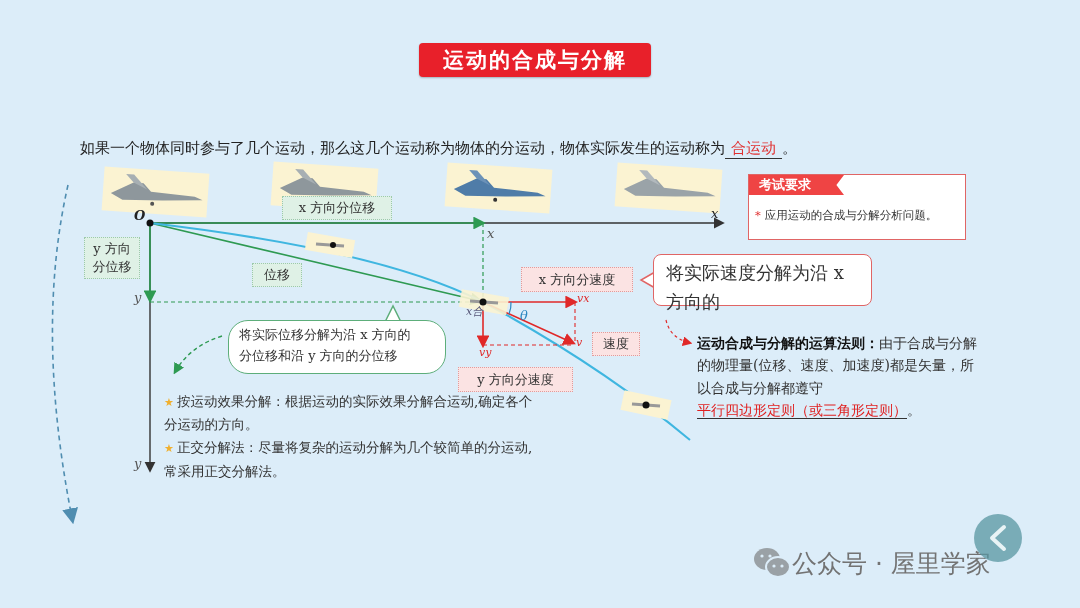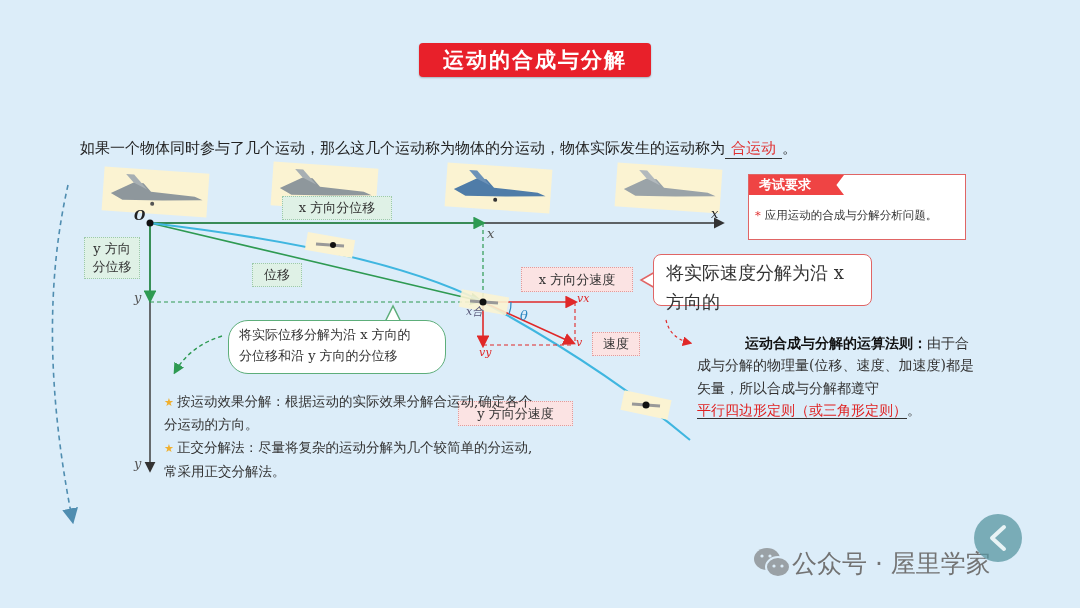--- a/index.html
+++ b/index.html
@@ -59,21 +59,21 @@
     font-size: 18px; line-height: 1.6; padding: 4px 12px; color: #333;
   }
   .bubble-green {
     left: 228px; top: 320px; width: 218px; height: 54px;
     background: #fff; border: 1.5px solid #5dae7a; border-radius: 20px;
     font-size: 13px; line-height: 1.6; padding: 4px 10px; color: #333;
   }
   .rule-block {
     left: 697px; top: 332px; width: 280px; font-size: 14px; line-height: 1.6; color: #333;
   }
-  .rule-block .rule-title { font-family: "DejaVu Sans", sans-serif; font-weight: bold; color: #111; margin-left: 48px; }
+  .rule-block .rule-title { font-family: "DejaVu Sans", sans-serif; font-weight: bold; color: #111; }
   .rule-block .rule-red { color: #e02020; border-bottom: 1.5px solid #333; }
   .method-block {
     left: 164px; top: 390px; width: 380px; font-size: 13.5px; line-height: 1.72; color: #333;
   }
   .method-block .m-title { font-family: "DejaVu Sans", sans-serif; font-weight: bold; color: #111; font-size: 15px; }
   .method-block .mstar { color: #f0b030; font-size: 11px; margin-right: 3px; }
   .axis-label { font-style: italic; font-size: 13px; color: #555; }
   .watermark {
     left: 752px; top: 546px; font-family: "DejaVu Sans", sans-serif;
     font-size: 25px; color: #737373; display: flex; align-items: center; gap: 0;
@@ -199,21 +199,21 @@
 <div class="abs axis-label" style="left:577px;top:292px;color:#e02828;font-size:11px;">vx</div>
 <div class="abs axis-label" style="left:479px;top:346px;color:#e02828;font-size:11px;">vy</div>
 <div class="abs axis-label" style="left:576px;top:336px;color:#e02828;font-size:11px;">v</div>
 
 <div class="abs label-green" style="left:282px;top:196px;width:110px;height:24px;">x 方向分位移</div>
 <div class="abs label-green" style="left:84px;top:237px;width:56px;height:42px;white-space:pre-line;">y 方向
 分位移</div>
 <div class="abs label-green" style="left:252px;top:263px;width:50px;height:24px;">位移</div>
 
 <div class="abs label-red" style="left:521px;top:267px;width:112px;height:25px;">x 方向分速度</div>
-<div class="abs label-red" style="left:458px;top:367px;width:115px;height:25px;margin-top:34px;">y 方向分速度</div>
+<div class="abs label-red" style="left:458px;top:367px;width:115px;height:25px;">y 方向分速度</div>
 <div class="abs label-red" style="left:592px;top:332px;width:48px;height:24px;">速度</div>
 
 <div class="abs bubble-red">
   <div>将实际速度分解为沿 x 方向的</div>
 </div>
 <div class="abs bubble-green">
   <div>将实际位移分解为沿 x 方向的</div>
   <div>分位移和沿 y 方向的分位移</div>
 </div>
 

